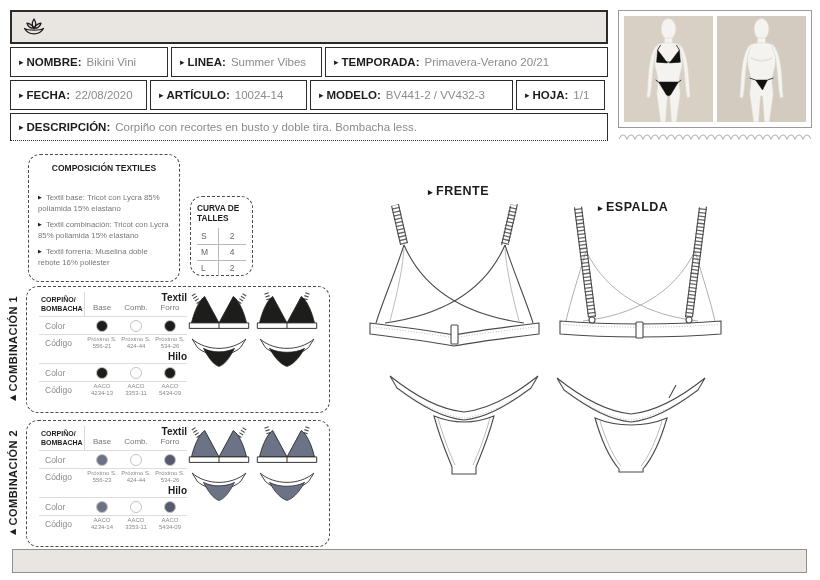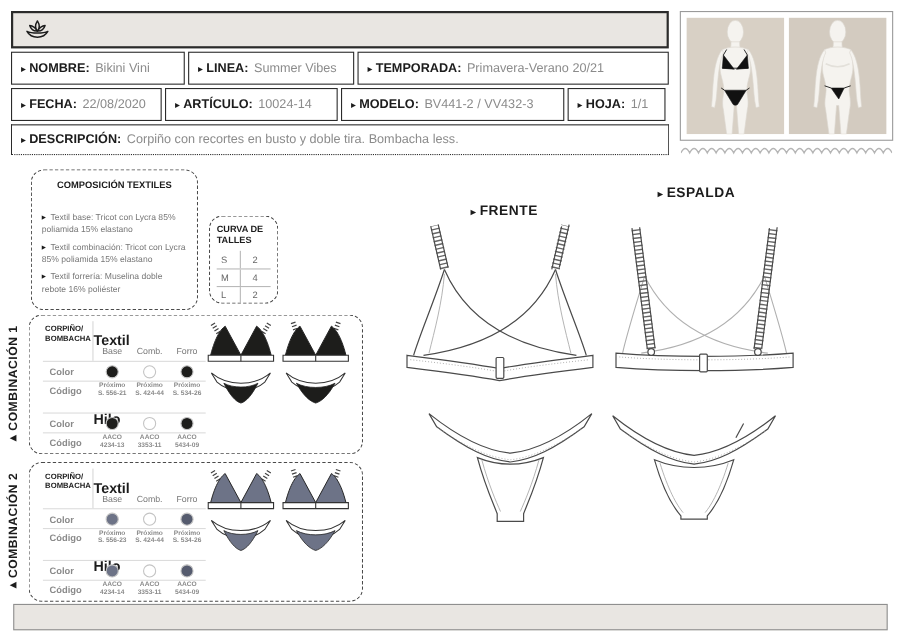--- a/index.html
+++ b/index.html
@@ -33,42 +33,42 @@
   .curva-box { position:absolute; left:190px; top:196px; width:63px; height:80px; padding:7px 6px 4px; }
   .curva-title { font-size:8.3px; font-weight:700; line-height:1.2; margin-bottom:4px; }
   .curva-row { display:grid; grid-template-columns:22px 26px; height:16px; align-items:center; }
   .curva-row + .curva-row { border-top:1px solid #b9b9b9; }
   .curva-size { font-size:8.5px; color:#666; padding-left:4px; border-right:1px solid #b9b9b9; height:100%; display:flex; align-items:center; }
   .curva-qty { font-size:8.5px; color:#666; text-align:center; }
 
   
   .view-label { position:absolute; font-size:12.5px; font-weight:700; letter-spacing:.5px; }
   .frente-label { left:428px; top:184px; }
-  .espalda-label { left:598px; top:168px; }
+  .espalda-label { left:598px; top:200px; }
 
   
   .tech { position:absolute; }
   .bra-front { left:362px; top:202px; width:185px; height:152px; }
   .bra-back  { left:548px; top:202px; width:185px; height:152px; }
   .bot-front { left:383px; top:370px; width:162px; height:112px; }
   .bot-back  { left:550px; top:372px; width:162px; height:106px; }
 
   
   .combo-vlabel { position:absolute; left:2px; width:20px; height:126px; display:flex; align-items:center; justify-content:center;
                   writing-mode:vertical-rl; transform:rotate(180deg); font-size:11px; font-weight:700; letter-spacing:.5px; white-space:nowrap; }
   .combo-box { position:absolute; left:26px; width:304px; height:127px; padding:5px 6px; }
   .ct { position:absolute; left:12px; top:5px; width:148px; }
   .ct-header { display:grid; grid-template-columns:46px 102px; }
   .rowhead { font-size:7px; font-weight:700; line-height:1.3; padding:3px 0 0 2px; border-right:1px solid #d8d8d8; }
   .rowhead span { display:block; }
-  .sect { font-size:13px; font-weight:700; text-align:left; height:11px; line-height:11px;margin-top:12px; }
+  .sect { font-size:10px; font-weight:700; text-align:right; height:11px; line-height:11px; }
   .cols3 { display:grid; grid-template-columns:34px 34px 34px; height:13px; }
   .cols3 span { font-size:8px; color:#777; text-align:center; }
   .ct-row { display:grid; grid-template-columns:46px 34px 34px 34px; align-items:center; }
-  .ct-row.lined { border-top:1px solid #dcdcdc;font-weight:bold; }
+  .ct-row.lined { border-top:1px solid #dcdcdc; }
   .c1 { font-size:8.5px; color:#8a8a8a; padding-left:6px; }
   .color-row { height:18px; }
   .code-row { height:17px; }
   .hilo-row { height:12px; display:grid; grid-template-columns:46px 102px; }
   .dot { width:12px; height:12px; border-radius:50%; border:1px solid #c4c4c4; margin:0 auto; }
   .code { font-size:6px; color:#8a8a8a; text-align:center; line-height:1.25; padding:0 2px; }
   .art { position:absolute; right:6px; top:4px; width:138px; display:grid; grid-template-columns:68px 68px; justify-items:center; row-gap:2px; }
 
   
   .bottom-bar { position:absolute; left:12px; top:549px; width:795px; height:24px; background:#e9e6e2; border:1.5px solid #8f8f8f; }

